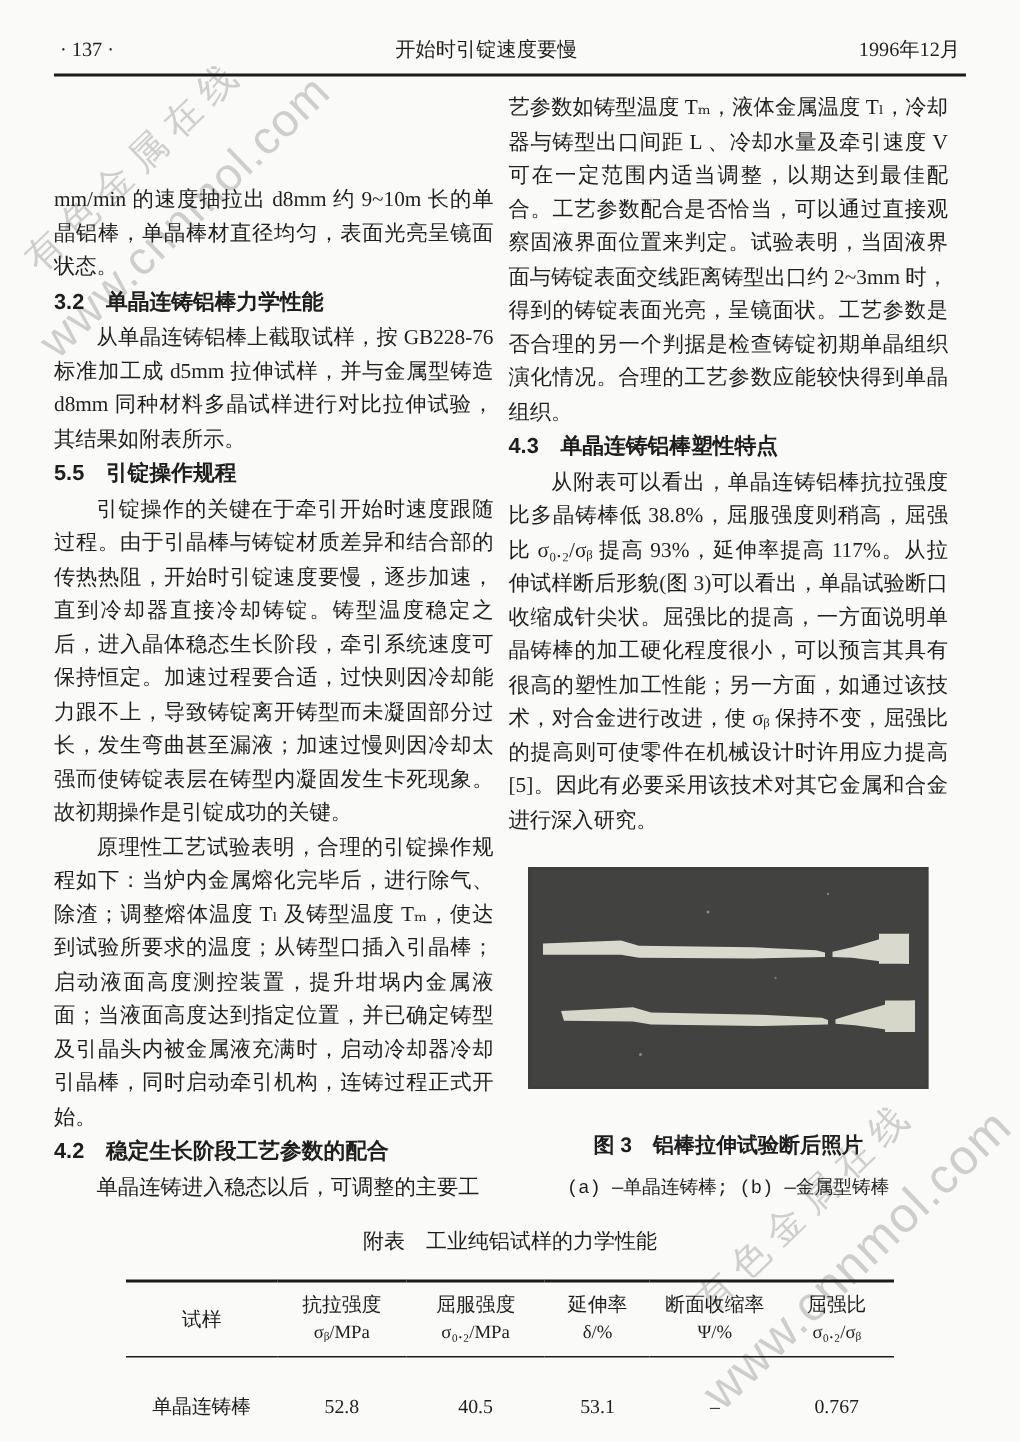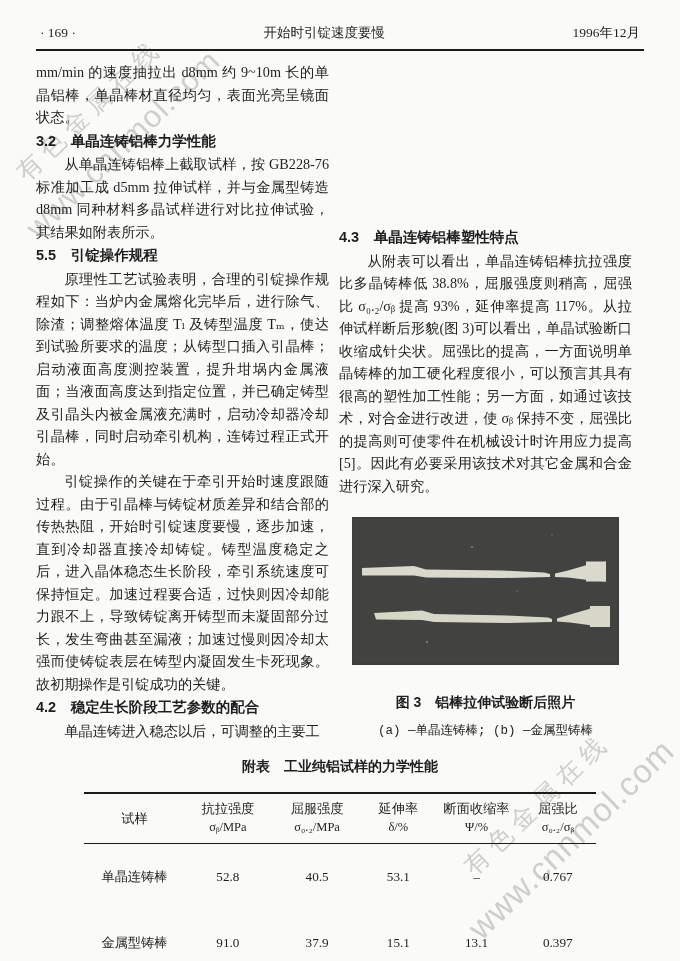--- a/index.html
+++ b/index.html
@@ -32,21 +32,21 @@
          font-size:21px;margin:18px 0 16px 0;line-height:26px;}
   
   .figure{margin-top:20px;text-align:center;}
   .photo{width:267px;height:148px;margin:0 auto;background:#3e3e3b;display:block;}
   .fig-cap{font-family:"Liberation Sans","DejaVu Sans",sans-serif;font-weight:bold;
            font-size:14px;margin-top:26px;}
   .fig-sub{font-size:12.5px;margin-top:6px;font-family:Liberation Mono, monospace;}
   
   .tbl-wrap{margin-top:16px;}
   .tbl-title{text-align:center;font-family:"Liberation Sans","DejaVu Sans",sans-serif;
-             font-weight:bold;font-size:14px;margin-bottom:6px;}
+             font-weight:normal;font-size:14px;margin-bottom:6px;}
   table.ptable{width:512px;margin:16px auto;border-collapse:collapse;
                border-top:2px solid #1b1b1b;border-bottom:2px solid #1b1b1b;
                font-size:13.2px;}
   table.ptable thead tr{border-bottom:1.5px solid #1b1b1b;}
   table.ptable th{font-weight:normal;padding:5px 2px 6px 2px;text-align:center;vertical-align:middle;line-height:19px;}
   table.ptable th .unit{display:block;font-size:12.5px;}
   table.ptable td{padding:24px 2px;text-align:center;}
 </style>
 </head>
 <body>
@@ -58,39 +58,40 @@
     <div class="wm-url">www.cnnmol.com</div>
   </div>
   <div class="wm wm-bottom">
     <div class="wm-cn">有色金属在线</div>
     <div class="wm-url">www.cnnmol.com</div>
   </div>
 
   <div class="content">
 
     <div class="hdr">
-      <span>· 169 ·</span>
+      <span>· 137 ·</span>
       <span>开始时引锭速度要慢</span>
       <span>1996年12月</span>
     </div>
     <div class="hdr-rule"></div>
 
     <div class="cols">
       <div class="col">
         <p class="para">mm/min 的速度抽拉出 d8mm 约 9~10m 长的单晶铝棒，单晶棒材直径均匀，表面光亮呈镜面状态。</p>
         <div class="h-sub">3.2　单晶连铸铝棒力学性能</div>
         <p class="para indent">从单晶连铸铝棒上截取试样，按 GB228-76 标准加工成 d5mm 拉伸试样，并与金属型铸造 d8mm 同种材料多晶试样进行对比拉伸试验，其结果如附表所示。</p>
         <div class="h-sub">5.5　引锭操作规程</div>
+        <p class="para indent">引锭操作的关键在于牵引开始时速度跟随过程。由于引晶棒与铸锭材质差异和结合部的传热热阻，开始时引锭速度要慢，逐步加速，直到冷却器直接冷却铸锭。铸型温度稳定之后，进入晶体稳态生长阶段，牵引系统速度可保持恒定。加速过程要合适，过快则因冷却能力跟不上，导致铸锭离开铸型而未凝固部分过长，发生弯曲甚至漏液；加速过慢则因冷却太强而使铸锭表层在铸型内凝固发生卡死现象。故初期操作是引锭成功的关键。</p>
         <p class="para indent">原理性工艺试验表明，合理的引锭操作规程如下：当炉内金属熔化完毕后，进行除气、除渣；调整熔体温度 Tₗ 及铸型温度 Tₘ，使达到试验所要求的温度；从铸型口插入引晶棒；启动液面高度测控装置，提升坩埚内金属液面；当液面高度达到指定位置，并已确定铸型及引晶头内被金属液充满时，启动冷却器冷却引晶棒，同时启动牵引机构，连铸过程正式开始。</p>
-        <p class="para indent">引锭操作的关键在于牵引开始时速度跟随过程。由于引晶棒与铸锭材质差异和结合部的传热热阻，开始时引锭速度要慢，逐步加速，直到冷却器直接冷却铸锭。铸型温度稳定之后，进入晶体稳态生长阶段，牵引系统速度可保持恒定。加速过程要合适，过快则因冷却能力跟不上，导致铸锭离开铸型而未凝固部分过长，发生弯曲甚至漏液；加速过慢则因冷却太强而使铸锭表层在铸型内凝固发生卡死现象。故初期操作是引锭成功的关键。</p>
         <div class="h-sub">4.2　稳定生长阶段工艺参数的配合</div>
         <p class="para indent">单晶连铸进入稳态以后，可调整的主要工</p>
       </div>
 
       <div class="col">
+        <p class="para">艺参数如铸型温度 Tₘ，液体金属温度 Tₗ，冷却器与铸型出口间距 L 、冷却水量及牵引速度 V 可在一定范围内适当调整，以期达到最佳配合。工艺参数配合是否恰当，可以通过直接观察固液界面位置来判定。试验表明，当固液界面与铸锭表面交线距离铸型出口约 2~3mm 时，得到的铸锭表面光亮，呈镜面状。工艺参数是否合理的另一个判据是检查铸锭初期单晶组织演化情况。合理的工艺参数应能较快得到单晶组织。</p>
         <div class="h-sub">4.3　单晶连铸铝棒塑性特点</div>
         <p class="para indent">从附表可以看出，单晶连铸铝棒抗拉强度比多晶铸棒低 38.8%，屈服强度则稍高，屈强比 σ₀.₂/σᵦ 提高 93%，延伸率提高 117%。从拉伸试样断后形貌(图 3)可以看出，单晶试验断口收缩成针尖状。屈强比的提高，一方面说明单晶铸棒的加工硬化程度很小，可以预言其具有很高的塑性加工性能；另一方面，如通过该技术，对合金进行改进，使 σᵦ 保持不变，屈强比的提高则可使零件在机械设计时许用应力提高[5]。因此有必要采用该技术对其它金属和合金进行深入研究。</p>
 
         <div class="figure">
           <svg class="photo" viewBox="0 0 267 148" xmlns="http://www.w3.org/2000/svg">
             <rect x="0" y="0" width="267" height="148" fill="#3e3e3b"></rect>
             <rect x="2" y="2" width="263" height="144" fill="#424240"></rect>
 
             <path d="M10,51 L62,49 L74,52.5 L150,53.5 L192,55.5 L198,57 L198,60
                      L150,61 L74,60.5 L62,58.5 L10,58.5 Z" fill="#d9d9cd"></path>

